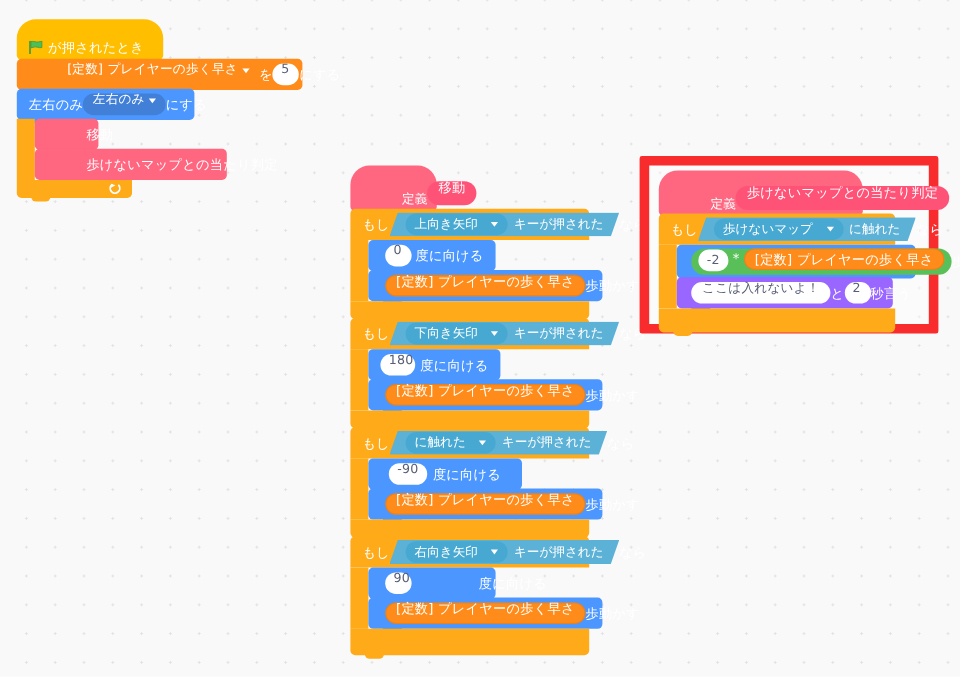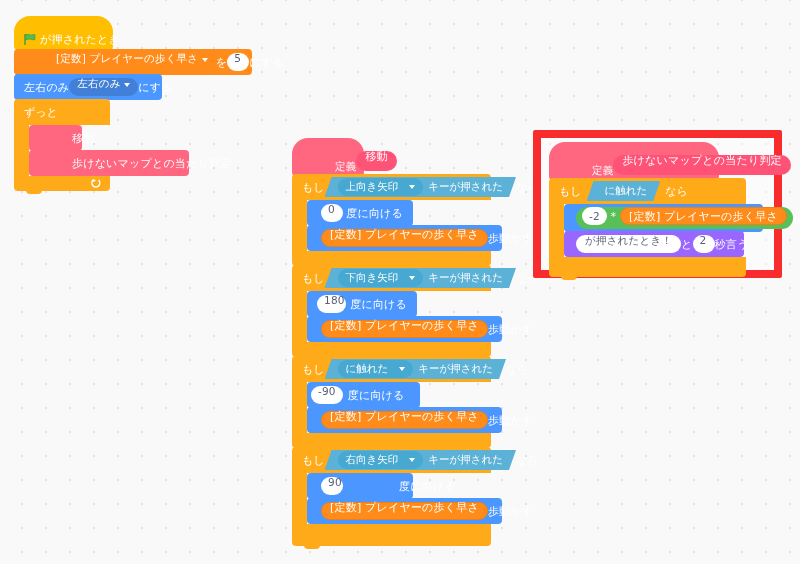--- a/index.html
+++ b/index.html
@@ -172,21 +172,21 @@
     position: relative; margin-right: 4px;
   }
 </style>
 </head>
 <body>
 
 <div id="canvas">
 
   <div class="script" style="left:14px; top:16px;">
 
-    <div class="blk hat c-events notch" style="width:99px;">
+    <div class="blk hat c-events notch" style="width:122px;">
       <span class="flag">
         <svg width="12" height="11" viewBox="0 0 12 11">
           <path d="M1 0 v11" stroke="#45993d" stroke-width="1.4" fill="none"></path>
           <path d="M1.8 0.6 C4 -0.3 6 1.6 8.2 0.9 L10.9 0.2 L10.9 5.6 C8.6 6.4 6.6 4.5 4.4 5.2 L1.8 5.9 Z" fill="#4cbf56" stroke="#45993d" stroke-width="0.7"></path>
         </svg>
       </span>
       <span>が押されたとき</span>
     </div>
 
     <div class="blk c-vars notch" style="width:238px; margin-top:-1px; padding-left:34px;">
@@ -208,23 +208,20 @@
       <span class="dd motion">
         <span>左右のみ</span>
         <i class="caret"></i>
       </span>
       <span class="gap"></span>
       <span>にする</span>
     </div>
 
 
     <div class="cblk" style="margin-top:-1px;">
-      <div class="c-top c-control" style="width:96px;">
-        <span>ずっと</span>
-      </div>
       <div class="c-body">
         <div class="c-arm c-control"></div>
         <div class="c-inner">
           <div class="blk c-custom notch" style="width:48px;">
             <span>移動</span>
           </div>
           <div class="blk c-custom notch" style="width:160px; margin-top:-1px;">
             <span>歩けないマップとの当たり判定</span>
           </div>
         </div>
@@ -325,21 +322,21 @@
           </span>
           <span class="gap"></span>
           <span>キーが押された</span>
         </span>
         <span class="gap"></span>
         <span>なら</span>
       </div>
       <div class="c-body">
         <div class="c-arm c-control"></div>
         <div class="c-inner">
-          <div class="blk c-motion notch" style="width:113px; padding-left:4px;">
+          <div class="blk c-motion notch" style="width:128px; padding-left:17px;">
             <span class="oval num">-90</span>
             <span class="gap"></span>
             <span>度に向ける</span>
           </div>
           <div class="blk c-motion notch" style="width:195px; margin-top:-1px; padding-left:14px;">
             <span class="oval var">[定数] プレイヤーの歩く早さ</span>
             <span class="gap"></span>
             <span>歩動かす</span>
           </div>
         </div>
@@ -389,20 +386,24 @@
       <span style="font-size:10.5px;">定義</span>
       <span class="gap"></span>
       <span class="oval" style="background:#ff5277; height:20px; padding:0 9px;">歩けないマップとの当たり判定</span>
     </div>
 
     <div class="cblk" style="margin-top:-2px;">
       <div class="c-top c-control" style="width:197px;">
         <span>もし</span>
         <span class="gap"></span>
         <span class="hex">
+          <span class="dd sensing">
+            <span>歩けないマップ</span>
+            <i class="caret"></i>
+          </span>
           <span class="gap"></span>
           <span>に触れた</span>
         </span>
         <span class="gap"></span>
         <span>なら</span>
       </div>
       <div class="c-body">
         <div class="c-arm c-control"></div>
         <div class="c-inner">
 
@@ -410,21 +411,21 @@
             <span class="oper-pill">
               <span class="oval num">-2</span>
               <span>*</span>
               <span class="oval var">[定数] プレイヤーの歩く早さ</span>
             </span>
             <span class="gap"></span>
             <span>歩動かす</span>
           </div>
 
           <div class="blk c-looks notch" style="width:180px; margin-top:-1px; padding-left:12px;">
-            <span class="oval txt">が押されたとき！</span>
+            <span class="oval txt">ここは入れないよ！</span>
             <span class="gap"></span>
             <span>と</span>
             <span class="gap"></span>
             <span class="oval num">2</span>
             <span class="gap"></span>
             <span>秒言う</span>
           </div>
 
         </div>
       </div>

